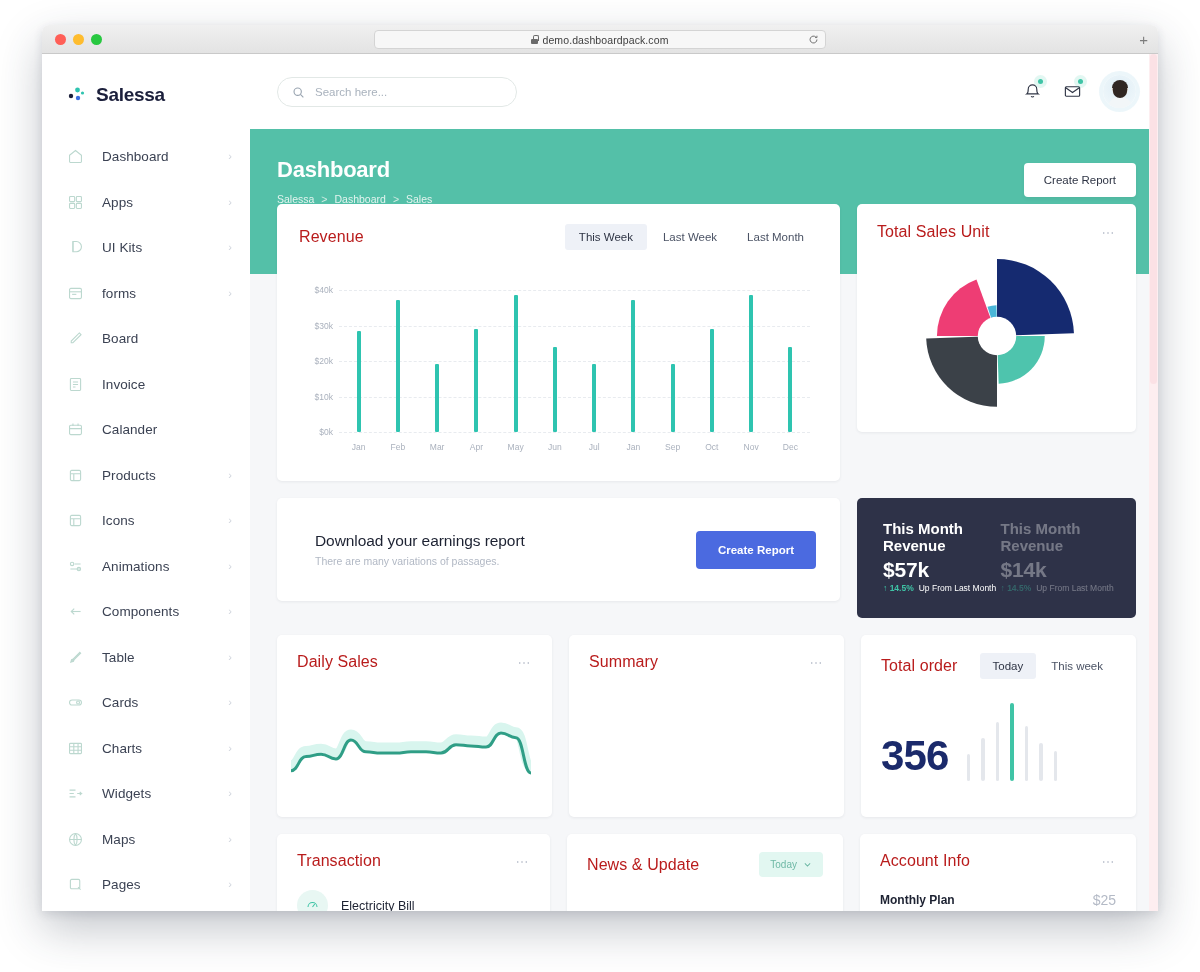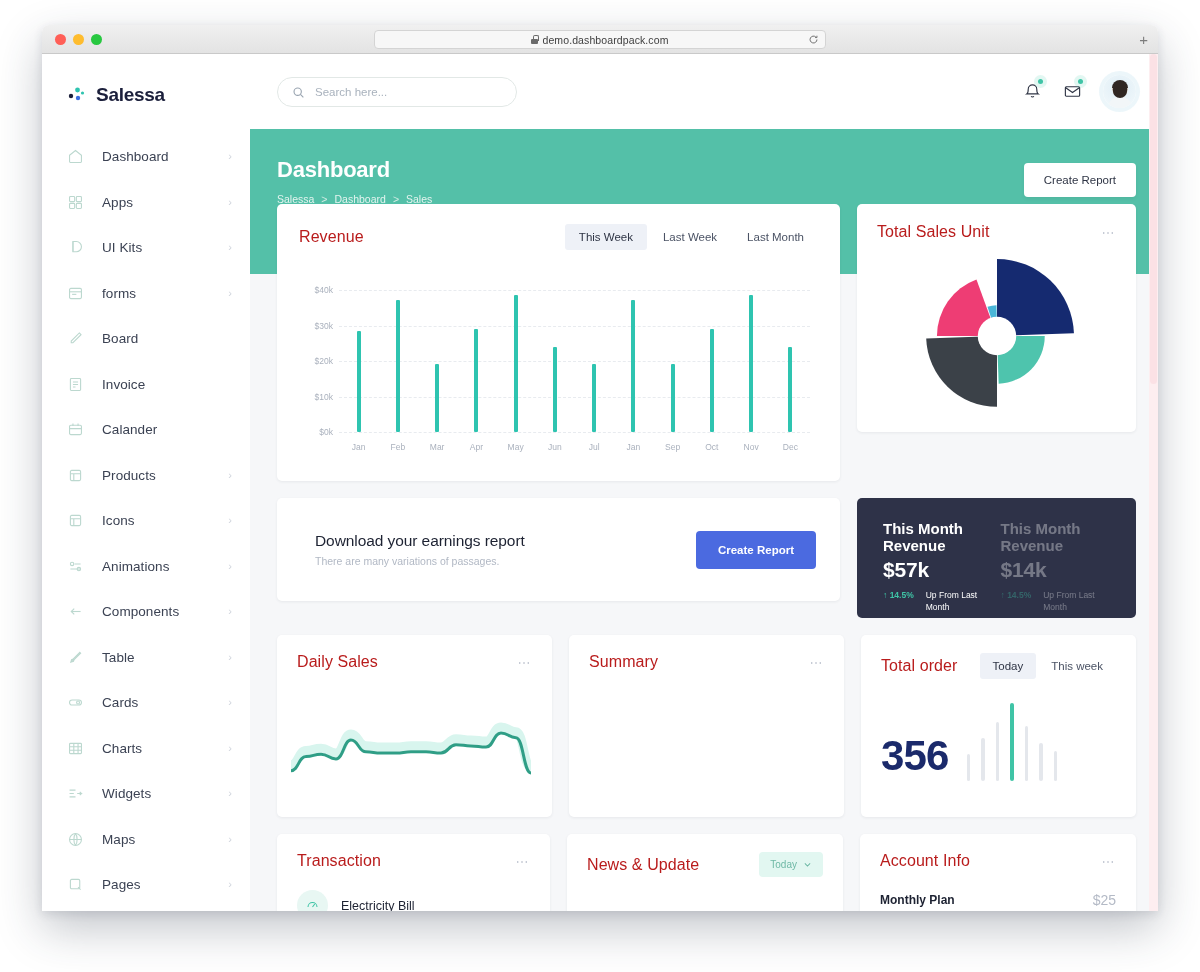--- a/index.html
+++ b/index.html
@@ -238,21 +238,21 @@
 
   
   .dark-card {
     flex: 1; height: 120px; background: #2e3248;
     border-radius: 5px; display: flex; padding: 22px 18px 0 26px;
   }
   .dark-col { flex: 1; }
   .dark-col.dim { opacity: 0.34; }
   .dark-lbl { font-size: 15px; font-weight: bold; color: #fff; }
   .dark-val { font-size: 21px; font-weight: bold; color: #fff; margin-top: 4px; letter-spacing: -0.01em; }
-  .dark-meta { margin-top: 7px; font-size: 8.5px; color: #fff; line-height: 1.45; display: flex; gap: 12px; }
+  .dark-meta { margin-top: 0; font-size: 8.5px; color: #fff; line-height: 1.45; display: flex; gap: 5px; }
   .dark-pct { color: #3fc4a6; font-weight: bold; white-space: nowrap; }
 
   
   .sm-card { flex: 1; height: 182px; padding: 18px 20px 0 20px; }
   .spark { position: absolute; left: 14px; right: 14px; top: 58px; height: 90px; }
 
   .sum-bars { margin-top: 26px; }
   .sum-row { margin-bottom: 15px; }
   .sum-pct { font-size: 9px; font-weight: bold; margin-bottom: 5px; display: block; }
   .track { height: 6px; border-radius: 3px; background: #eef0f4; position: relative; }

